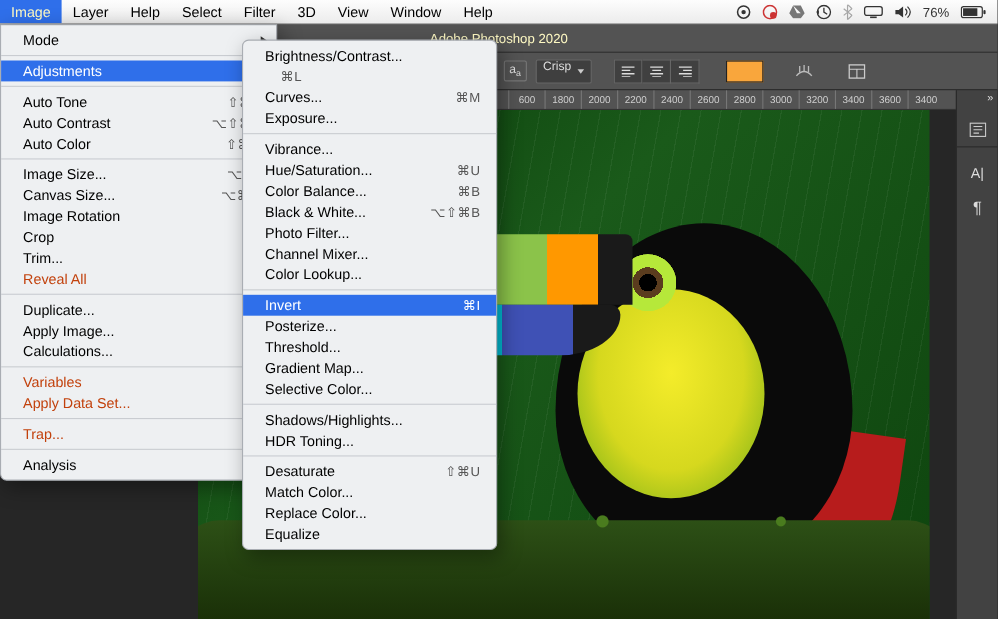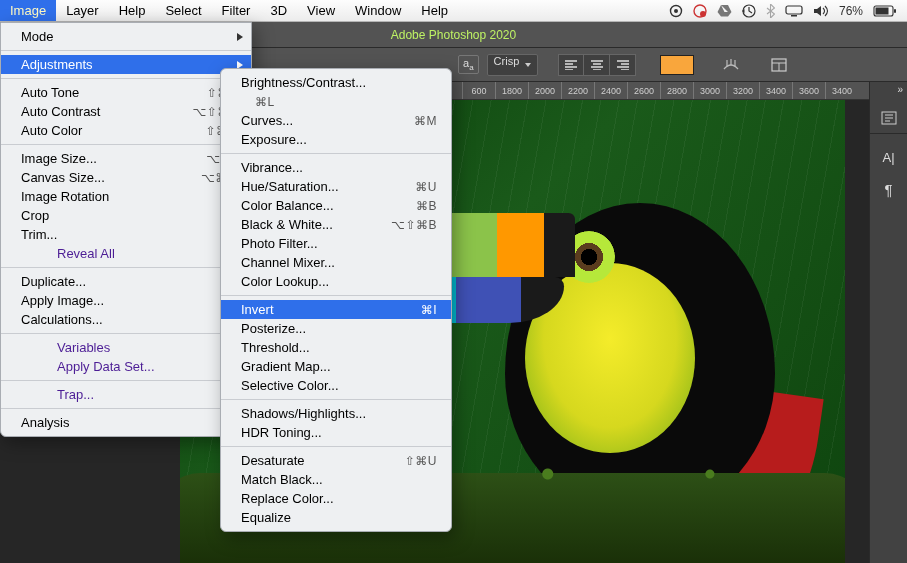--- a/index.html
+++ b/index.html
@@ -5,21 +5,21 @@
   * { margin: 0; padding: 0; box-sizing: border-box; font-family: -apple-system, "Helvetica Neue", Arial, sans-serif; }
   html, body { width: 907px; height: 563px; overflow: hidden; background: #333; }
   
   .mac-bar { height: 22px; background: linear-gradient(#fdfdfd,#ececec); display: flex; align-items: center; font-size: 13px; color: #000; border-bottom: 1px solid #b5b5b5; position: relative; z-index: 20; }
   .mac-bar .menu { padding: 0 10px; height: 100%; display: flex; align-items: center; cursor: default; }
   .mac-bar .menu.active { background: #2f6fea; color: #fef9c3; }
   .mac-bar .spacer { flex: 1; }
   .mac-status { display: flex; align-items: center; gap: 10px; padding-right: 10px; font-size: 12px; color:#333; }
   .mac-status svg { display:block; }
   
-  .title-bar { height: 26px; background: #535353; color: #bef264; font-size: 12px; display: flex; align-items: center; justify-content: center; border-bottom:1px solid #2a2a2a; }
+  .title-bar { height: 26px; background: #535353; color: #fef9c3; font-size: 12px; display: flex; align-items: center; justify-content: center; border-bottom:1px solid #2a2a2a; }
   
   .options-bar { height: 34px; background: #535353; display: flex; align-items: center; gap: 8px; padding: 0 10px; border-bottom: 1px solid #2a2a2a; font-size: 11px; color:#ddd; }
   .opt-badge { font-size:11px; padding:1px 4px; border:1px solid #777; border-radius:2px; color:#ddd; }
   .opt-select { background:#3f3f3f; border:1px solid #666; color:#ddd; height:22px; font-size:11px; padding:0 18px 0 6px; border-radius:2px; position:relative; display:flex; align-items:flex-start; }
   .opt-select::after { content:""; position:absolute; right:6px; top:50%; width:0;height:0;border-left:3px solid transparent;border-right:3px solid transparent;border-top:4px solid #ccc; transform:translateY(-50%); }
   .align-group { display:flex; }
   .align-btn { width:26px; height:22px; background:#404040; border:1px solid #666; display:flex; align-items:center; justify-content:center; }
   .align-btn + .align-btn { border-left:none; }
   .align-btn svg { display:block; }
   .color-swatch { width:34px; height:20px; background:#f9a63c; border:1px solid #222; }
@@ -41,25 +41,25 @@
   .tail { position:absolute; right:30px; bottom:40px; width:80px; height:130px; background:#b71c1c; border-radius:0 0 50% 50% / 0 0 70% 70%; transform:rotate(8deg); }
   .rain { position:absolute; inset:0; background-image: repeating-linear-gradient(100deg, rgba(255,255,255,0.15) 0 1px, transparent 1px 18px); opacity:.35; }
   
   .right-strip { position:absolute; top:0; right:0; width:38px; bottom:0; background:#424242; border-left:1px solid #2a2a2a; display:flex; flex-direction:column; align-items:center; padding-top:6px; gap:10px; }
   .right-strip .collapse { position:absolute; top:2px; right:4px; color:#ddd; font-size:10px; }
   .panel-icon { width:24px; height:22px; display:flex; align-items:center; justify-content:center; color:#ddd; }
   .panel-icon.grp { border-bottom:1px solid #2a2a2a; padding-bottom:10px; margin-bottom:2px; width:100%; justify-content:center; }
   
   .menu-panel { position:absolute; background:#eef0f2; border:1px solid #a9adb3; box-shadow: 4px 6px 18px rgba(0,0,0,.35); font-size:13px; color:#000; padding:4px 0; z-index:30; border-radius:0 0 6px 6px; }
   .menu-panel.image { top:22px; left:0; width:252px; }
-  .menu-panel.adjust { top:68px; left:220px; width:232px; border-radius:6px; }
+  .menu-panel.adjust { top:36px; left:220px; width:232px; border-radius:6px; }
   .menu-row { height:19px; display:flex; align-items:center; padding:0 14px 0 20px; white-space:nowrap; cursor:default; position:relative; }
   .menu-row .label { flex:1; }
   .menu-row .shortcut { color:#555; font-size:12px; margin-left:14px; letter-spacing:.5px; }
-  .menu-row.disabled { color:#4c1d95;margin-left:36px; }
+  .menu-row.disabled { color:#c2410c; }
   .menu-row.highlight { background:#2f6fea; color:#fff; }
   .menu-row.highlight .shortcut { color:#fff; }
   .menu-row .arrow { position:absolute; right:8px; top:50%; transform:translateY(-50%); width:0;height:0;border-top:4px solid transparent;border-bottom:4px solid transparent;border-left:6px solid #333; }
   .menu-row.highlight .arrow { border-left-color:#fff; }
   .menu-sep { height:1px; background:#c9ccd1; margin:4px 0; }
 </style>
 </head>
 <body>
 
 <div class="mac-bar">
@@ -365,21 +365,21 @@
     </div>
     <div class="menu-row">
       <span class="label">HDR Toning...</span>
     </div>
     <div class="menu-sep"></div>
     <div class="menu-row">
       <span class="label">Desaturate</span>
       <span class="shortcut">⇧⌘U</span>
     </div>
     <div class="menu-row">
-      <span class="label">Match Black...</span>
+      <span class="label">Match Color...</span>
     </div>
     <div class="menu-row">
       <span class="label">Replace Color...</span>
     </div>
     <div class="menu-row">
       <span class="label">Equalize</span>
     </div>
   </div>
 
 </body></html>

